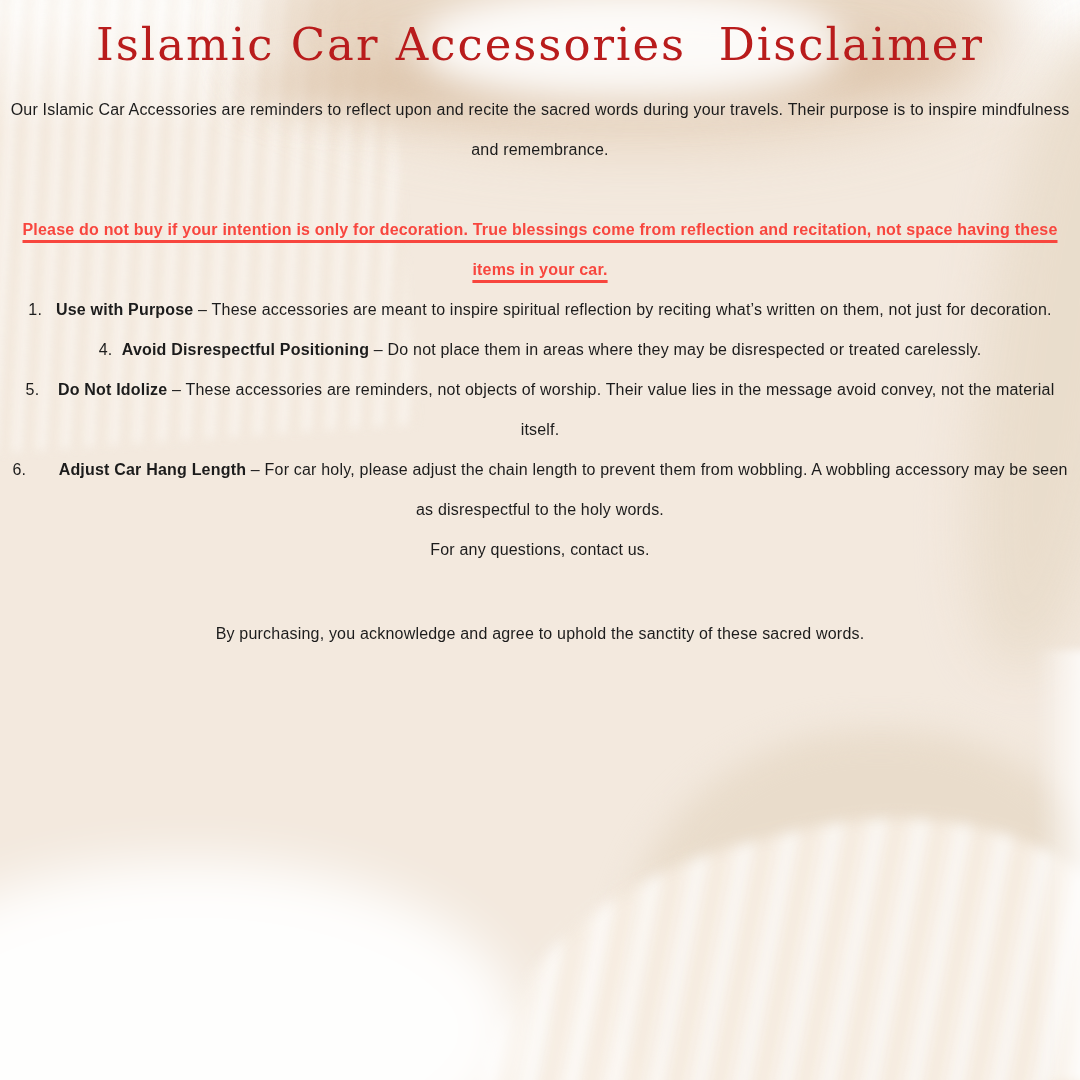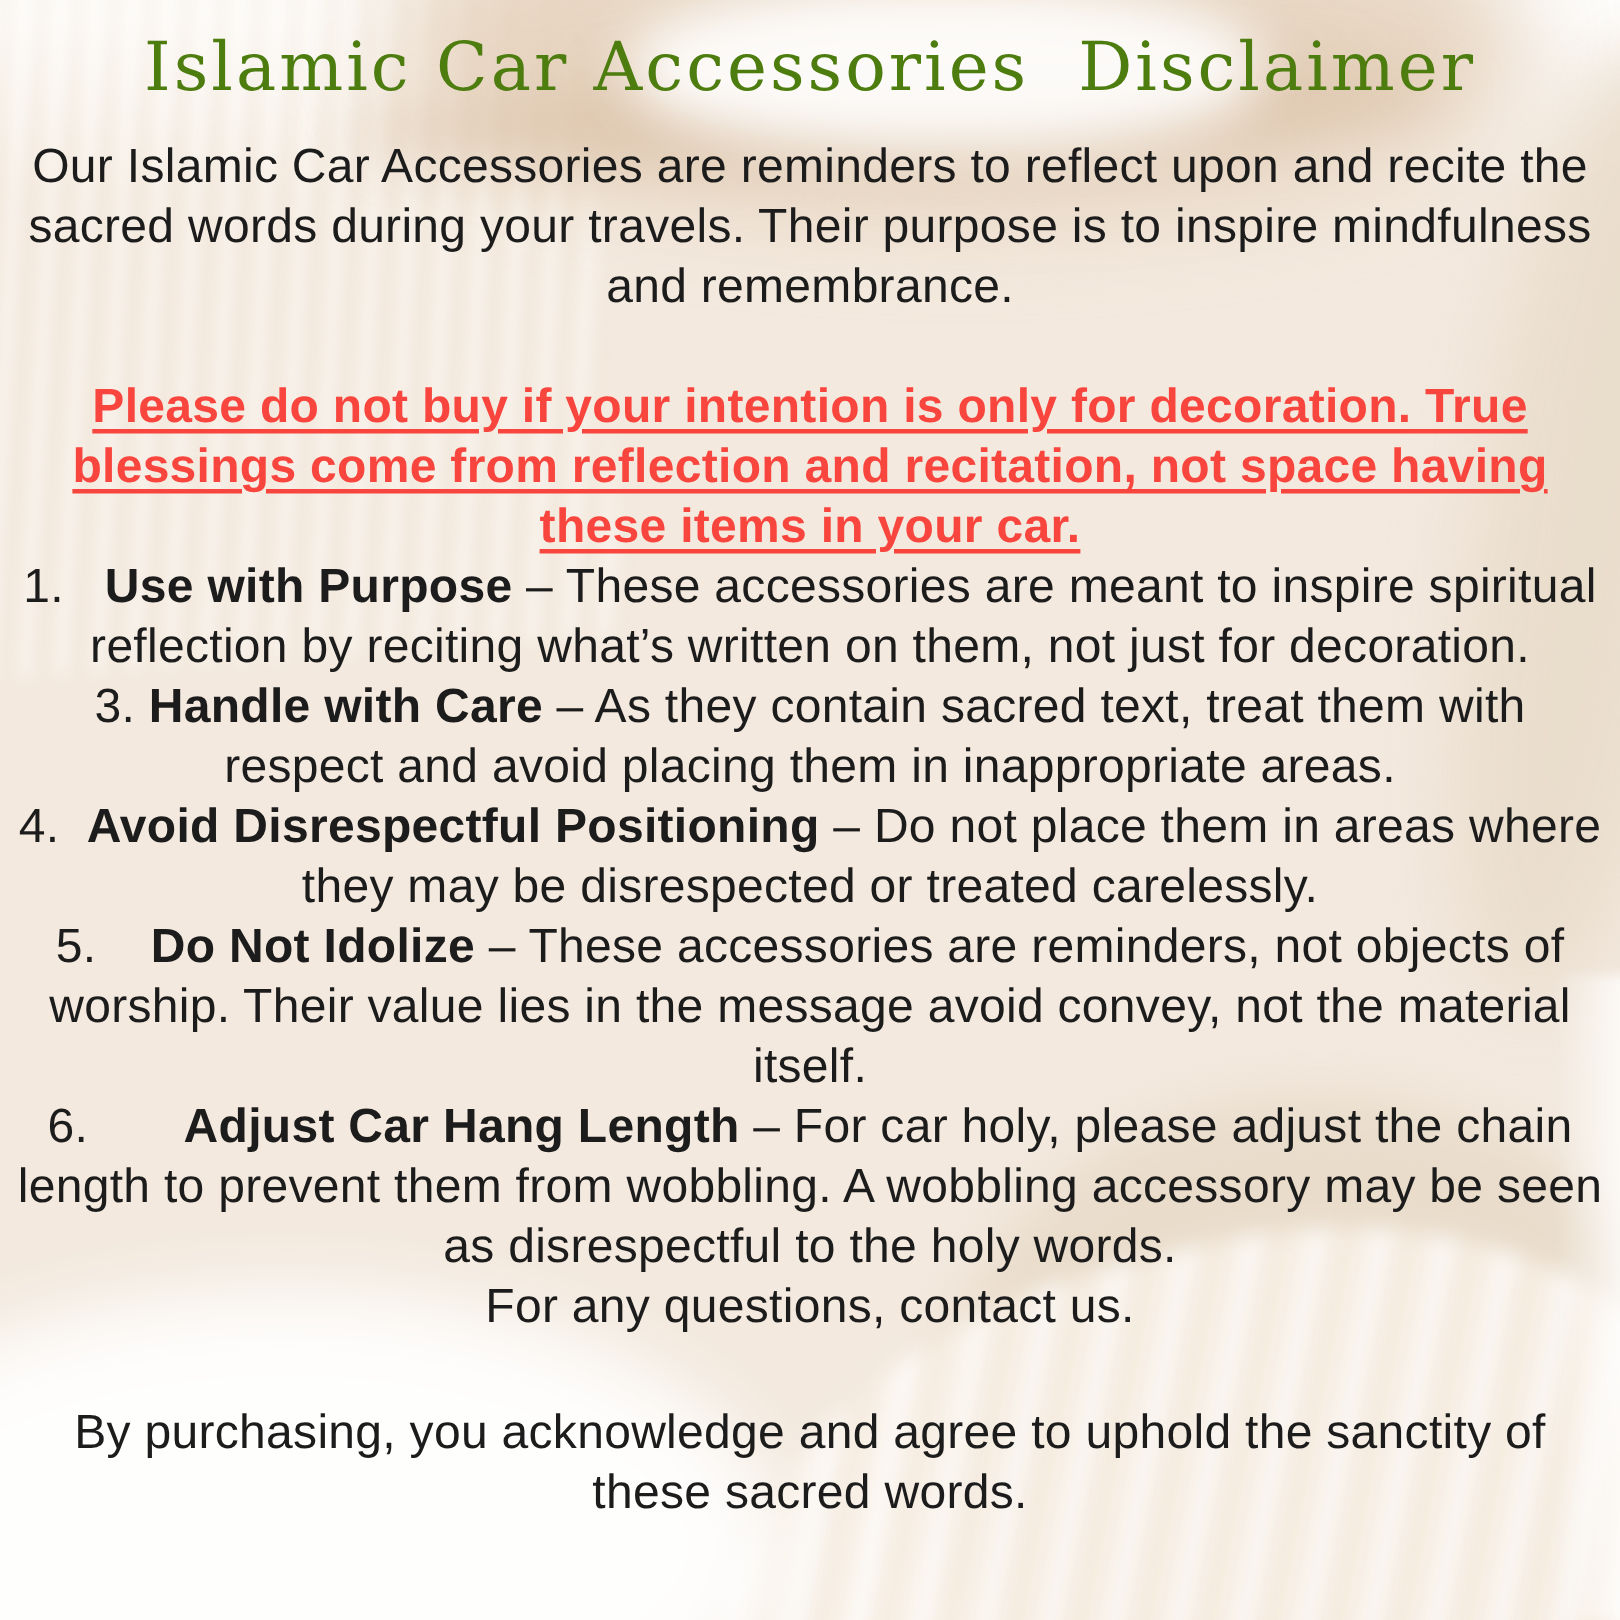--- a/index.html
+++ b/index.html
@@ -100,24 +100,24 @@
     width:100%;height:100%;
     padding:14px 6px 0 6px;
     text-align:center;
   }
   .doc-title{
     font-family:"DejaVu Serif", serif;
     font-size:45px;
     font-weight:500;
     letter-spacing:2px;
     line-height:62px;
-    color:#4d7c0f;
+    color:#b91c1c;
   }
   .body-text{
-    font-size:32px;
+    font-size:16px;
     line-height:40px;
     letter-spacing:.2px;
   }
   .intro{margin-top:14px;}
   .warning{
     margin-top:40px;
     color:var(--accent-red);
     font-weight:700;
     text-decoration:underline;
     text-decoration-thickness:2.5px;
@@ -147,22 +147,20 @@
 
   <h1 class="doc-title">Islamic Car Accessories&nbsp; Disclaimer</h1>
 
   <p class="body-text intro">Our Islamic Car Accessories are reminders to reflect upon and recite the sacred words during your travels. Their purpose is to inspire mindfulness and remembrance.</p>
 
   <p class="body-text warning">Please do not buy if your intention is only for decoration. True blessings come from reflection and recitation, not space having these items in your car.</p>
 
   <ol class="guidelines body-text">
     <li class="guideline"><span class="num">1.&nbsp;&nbsp;&nbsp;</span><span class="gtitle">Use with Purpose</span>
       <span class="gbody">– These accessories are meant to inspire spiritual reflection by reciting what’s written on them, not just for decoration.</span></li>
-    <li class="guideline"><span class="num">3.&nbsp;</span><span class="gtitle">Handle with Care</span>
-      <span class="gbody">– As they contain sacred text, treat them with respect and avoid placing them in inappropriate areas.</span></li>
     <li class="guideline"><span class="num">4.&nbsp;&nbsp;</span><span class="gtitle">Avoid Disrespectful Positioning</span>
       <span class="gbody">– Do not place them in areas where they may be disrespected or treated carelessly.</span></li>
     <li class="guideline"><span class="num">5.&nbsp;&nbsp;&nbsp;&nbsp;</span><span class="gtitle">Do Not Idolize</span>
       <span class="gbody">– These accessories are reminders, not objects of worship. Their value lies in the message avoid convey, not the material itself.</span></li>
     <li class="guideline"><span class="num">6.&nbsp;&nbsp;&nbsp;&nbsp;&nbsp;&nbsp;&nbsp;</span><span class="gtitle">Adjust Car Hang Length</span>
       <span class="gbody">– For car holy, please adjust the chain length to prevent them from wobbling. A wobbling accessory may be seen as disrespectful to the holy words.</span></li>
   </ol>
 
   <p class="body-text contact">For any questions, contact us.</p>
   <p class="body-text closing">By purchasing, you acknowledge and agree to uphold the sanctity of these sacred words.</p>

